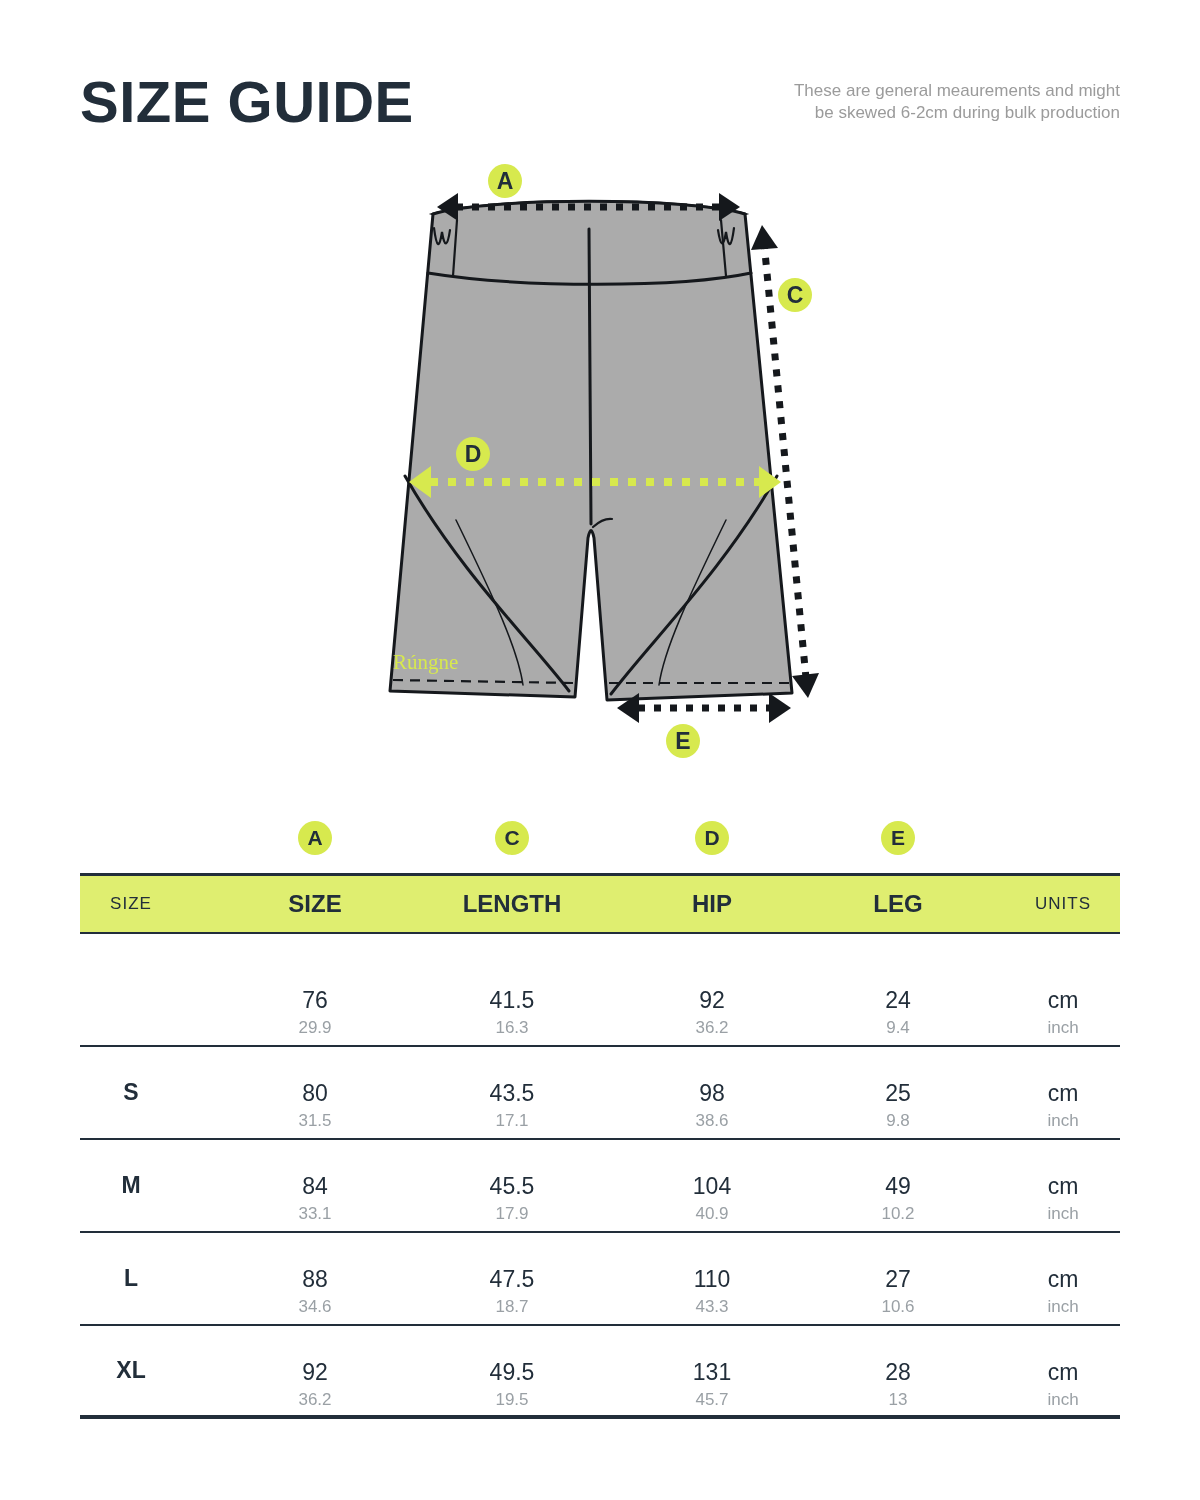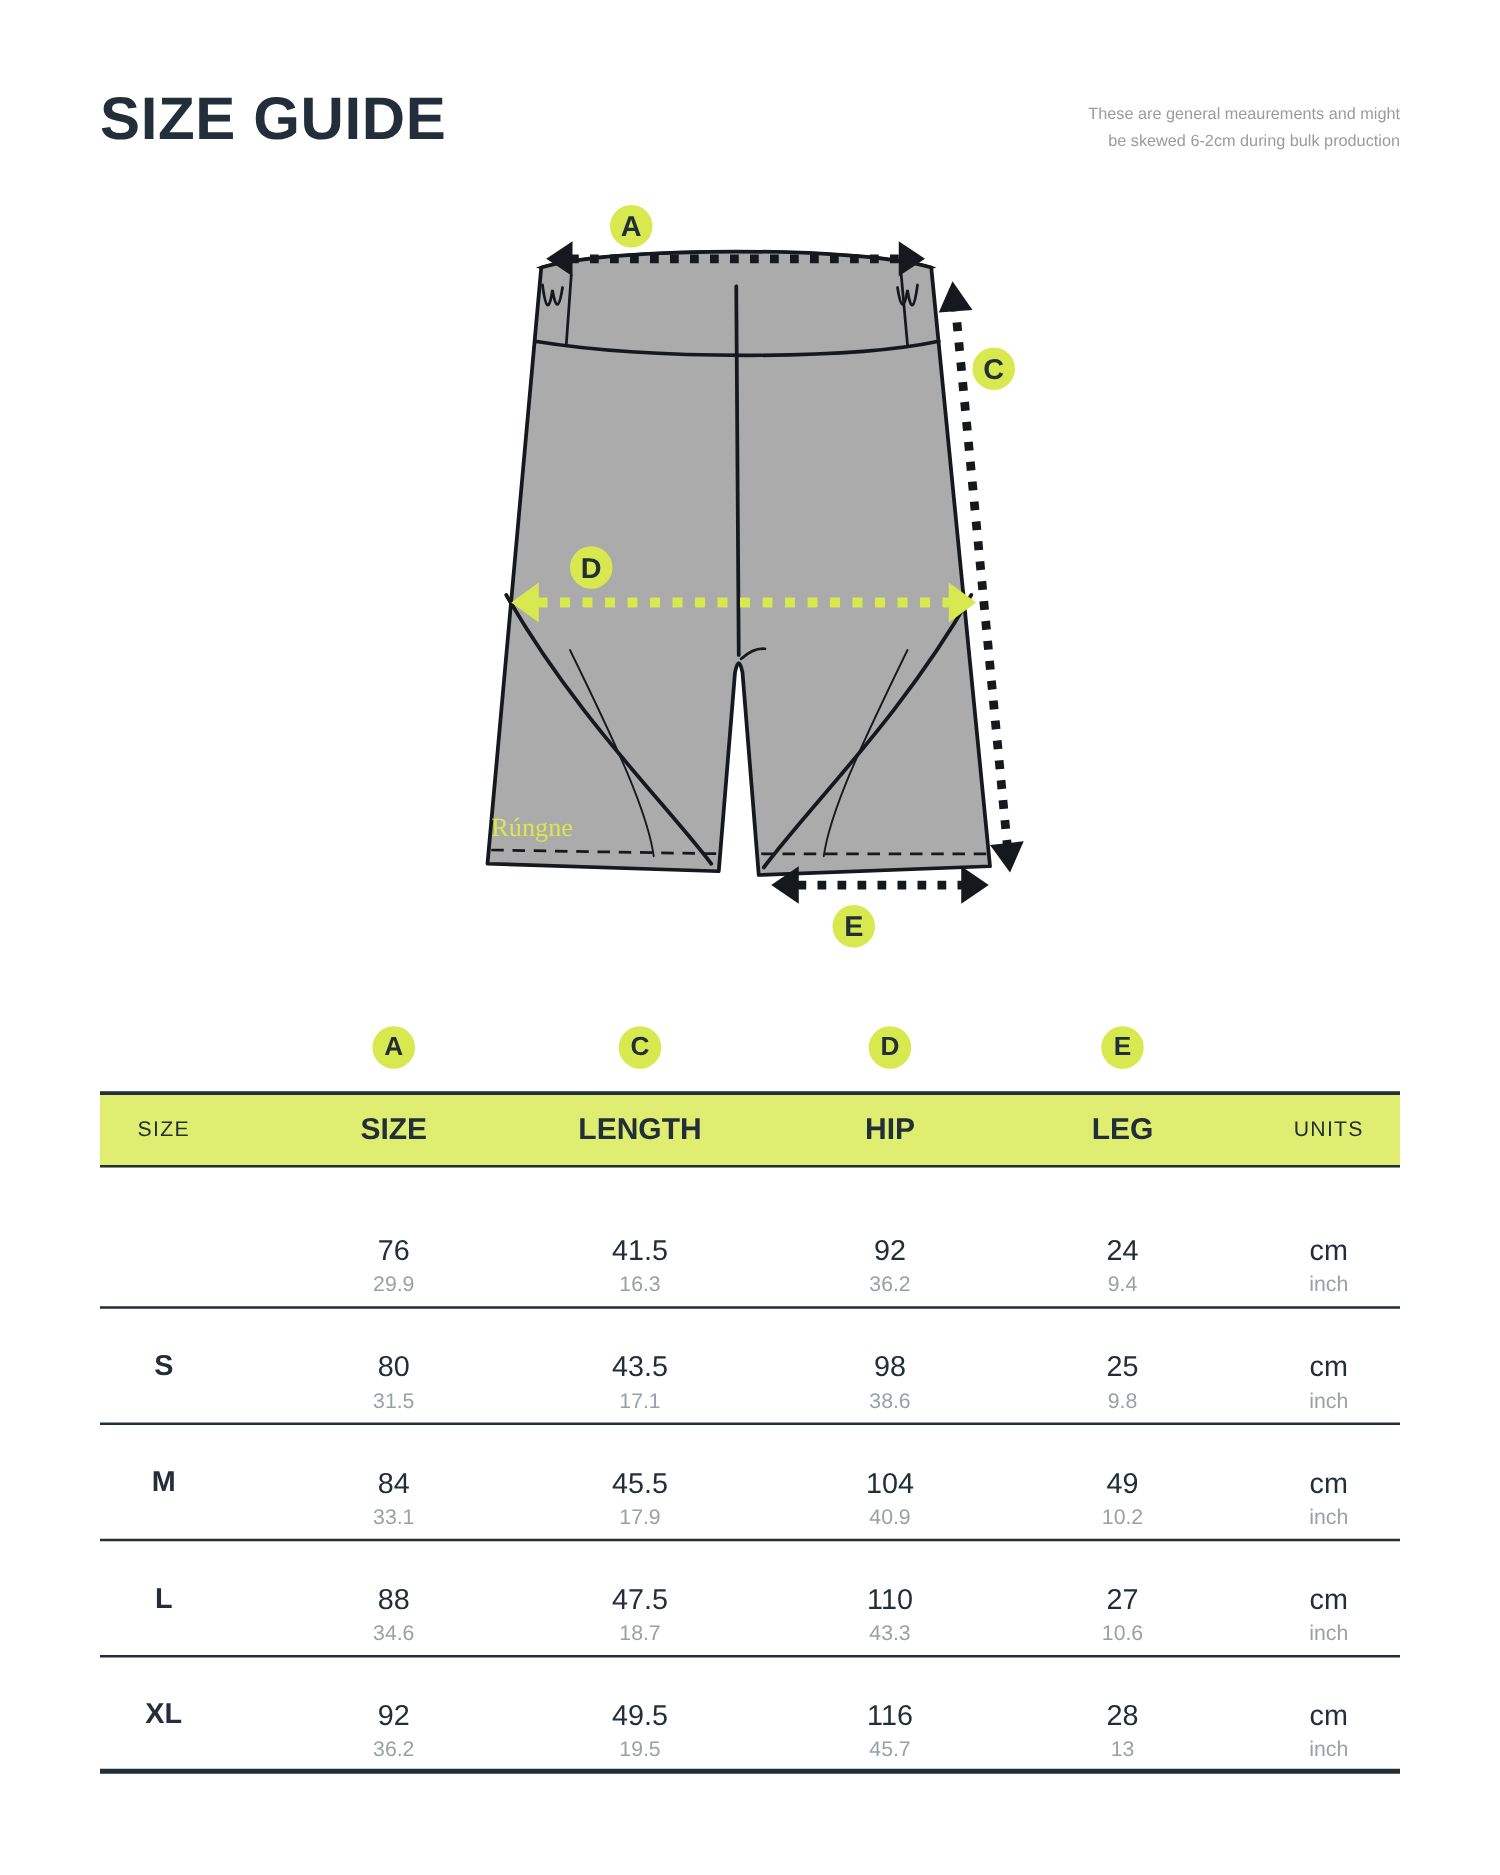--- a/index.html
+++ b/index.html
@@ -11,24 +11,24 @@
     --inch-gray:#9aa0a5;
     --shorts-gray:#ababab;
     --shorts-inner:#c9c9c9;
   }
   *{margin:0;padding:0;box-sizing:border-box;}
   html,body{width:1200px;height:1500px;background:#ffffff;
     font-family:"Liberation Sans",sans-serif;overflow:hidden;position:relative;}
   .page{position:absolute;inset:0;}
 
   
-  .title{position:absolute;left:80px;top:68px;font-size:48px;font-weight:bold;
+  .title{position:absolute;left:80px;top:68px;font-size:58px;font-weight:bold;
     color:var(--navy);letter-spacing:0.5px;}
   .note{position:absolute;right:80px;top:80px;width:420px;text-align:right;
-    font-size:13px;line-height:22px;color:var(--note-gray);}
+    font-size:17px;line-height:22px;color:var(--note-gray);}
 
   
   .diagram{position:absolute;left:360px;top:140px;width:500px;height:640px;}
   .shorts-fill{fill:var(--shorts-gray);stroke:var(--ink);stroke-width:3;stroke-linejoin:round;}
   .shorts-inner{fill:var(--shorts-inner);stroke:var(--ink);stroke-width:2.5;}
   .seam{fill:none;stroke:var(--ink);stroke-width:3;stroke-linecap:round;}
   .seam-thin{fill:none;stroke:var(--ink);stroke-width:1.5;stroke-linecap:round;}
   .seam-med{fill:none;stroke:var(--ink);stroke-width:2.2;stroke-linecap:round;}
   .hem-dash{fill:none;stroke:var(--ink);stroke-width:2.2;stroke-dasharray:10 7;}
   .arrow-dark{fill:none;stroke:var(--ink);stroke-width:7;stroke-dasharray:7 9;}
@@ -260,21 +260,21 @@
       <div class="size-label">XL</div>
       <div class="val c-waist">
         <div class="cm">92</div>
         <div class="in">36.2</div>
       </div>
       <div class="val c-length">
         <div class="cm">49.5</div>
         <div class="in">19.5</div>
       </div>
       <div class="val c-hip">
-        <div class="cm">116</div>
+        <div class="cm">131</div>
         <div class="in">45.7</div>
       </div>
       <div class="val c-leg">
         <div class="cm">28</div>
         <div class="in">13</div>
       </div>
       <div class="val c-units">
         <div class="cm">cm</div>
         <div class="in">inch</div>
       </div>

